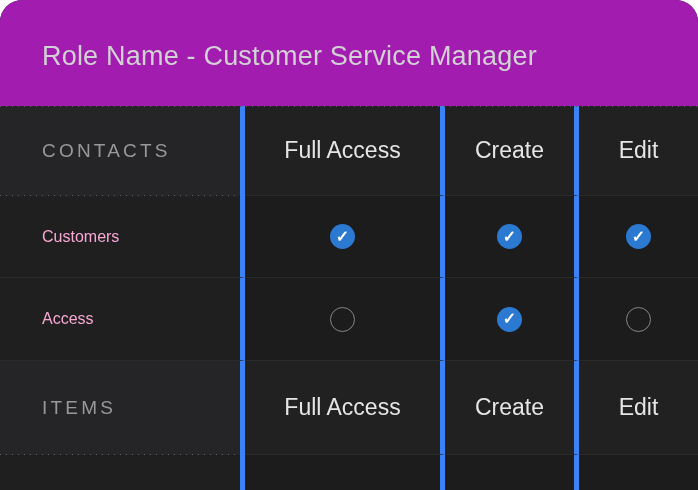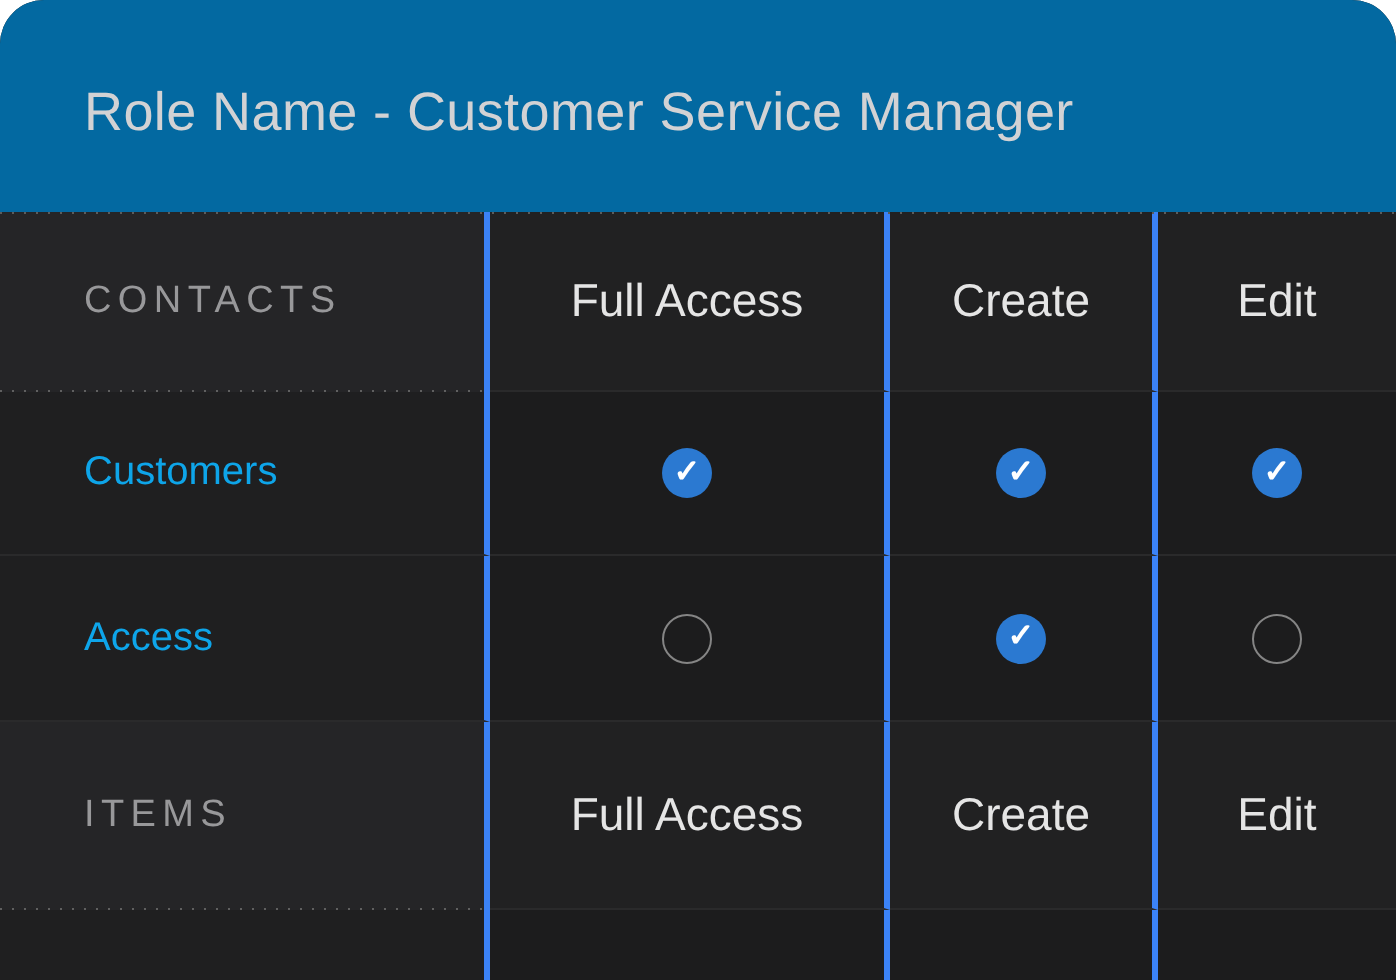--- a/index.html
+++ b/index.html
@@ -9,21 +9,21 @@
     width: 698px; height: 490px; overflow: hidden;
   }
   .card {
     width: 698px; height: 490px;
     background: #1c1c1d;
     border-radius: 22px 22px 0 0;
     overflow: hidden;
   }
   .title-bar {
     height: 106px;
-    background: #0369a1;
+    background: #a21caf;
     display: flex; align-items: center;
     padding: 6px 0 0 42px;
   }
   .title-bar h1 {
     font-size: 27px; font-weight: 400;
     color: #d2d2d4; letter-spacing: 0.2px;
   }
   .grid {
     position: relative;
     display: grid;
@@ -31,38 +31,38 @@
     grid-template-rows: 90px 82px 83px 94px 35px;
     width: 698px; height: 384px;
   }
   
   .grid::before {
     content: ""; position: absolute; left: 0; top: 0; width: 100%; height: 1px;
     background: repeating-linear-gradient(to right, #5c5c5c 0 1px, transparent 1px 6px);
     z-index: 3;
   }
   .cell { position: relative; display: flex; align-items: center; }
-  .vline { border-right: 3px solid #3b82f6; }
+  .vline { border-right: 5px solid #3b82f6; }
   .hline { border-bottom: 1px solid #2a2a2b; }
   .dotted-bottom::after {
     content: ""; position: absolute; left: 0; bottom: 0; width: 100%; height: 1px;
     background: repeating-linear-gradient(to right, #606060 0 1px, transparent 1px 6px);
     z-index: 2;
   }
   
   .sec-label   { background: #252527; padding-left: 42px; }
   .sec-head    { background: #212122; justify-content: center; }
   .row-label   { background: #1f1f20; padding-left: 42px; }
   .row-cell    { background: #1c1c1d; justify-content: center; }
   
   .sec-label span {
     font-size: 19px; color: #98989a; letter-spacing: 3.2px; font-weight: 400;
   }
   .sec-head span { font-size: 23px; color: #e5e5e5; font-weight: 400; }
-  .row-label span { font-size: 20px; color: #0ea5e9; font-weight: 400; }
+  .row-label span { font-size: 16px; color: #f9a8d4; font-weight: 400; }
   
   .checkbox {
     width: 25px; height: 25px; border-radius: 50%;
     border: 1.5px solid #858585; display: inline-block; position: relative;
     cursor: pointer; background: transparent;
   }
   .checkbox.checked { border-color: transparent; background: #2b79d1; }
   .checkbox.checked::after {
     content: "\2713";
     position: absolute; inset: 0;

